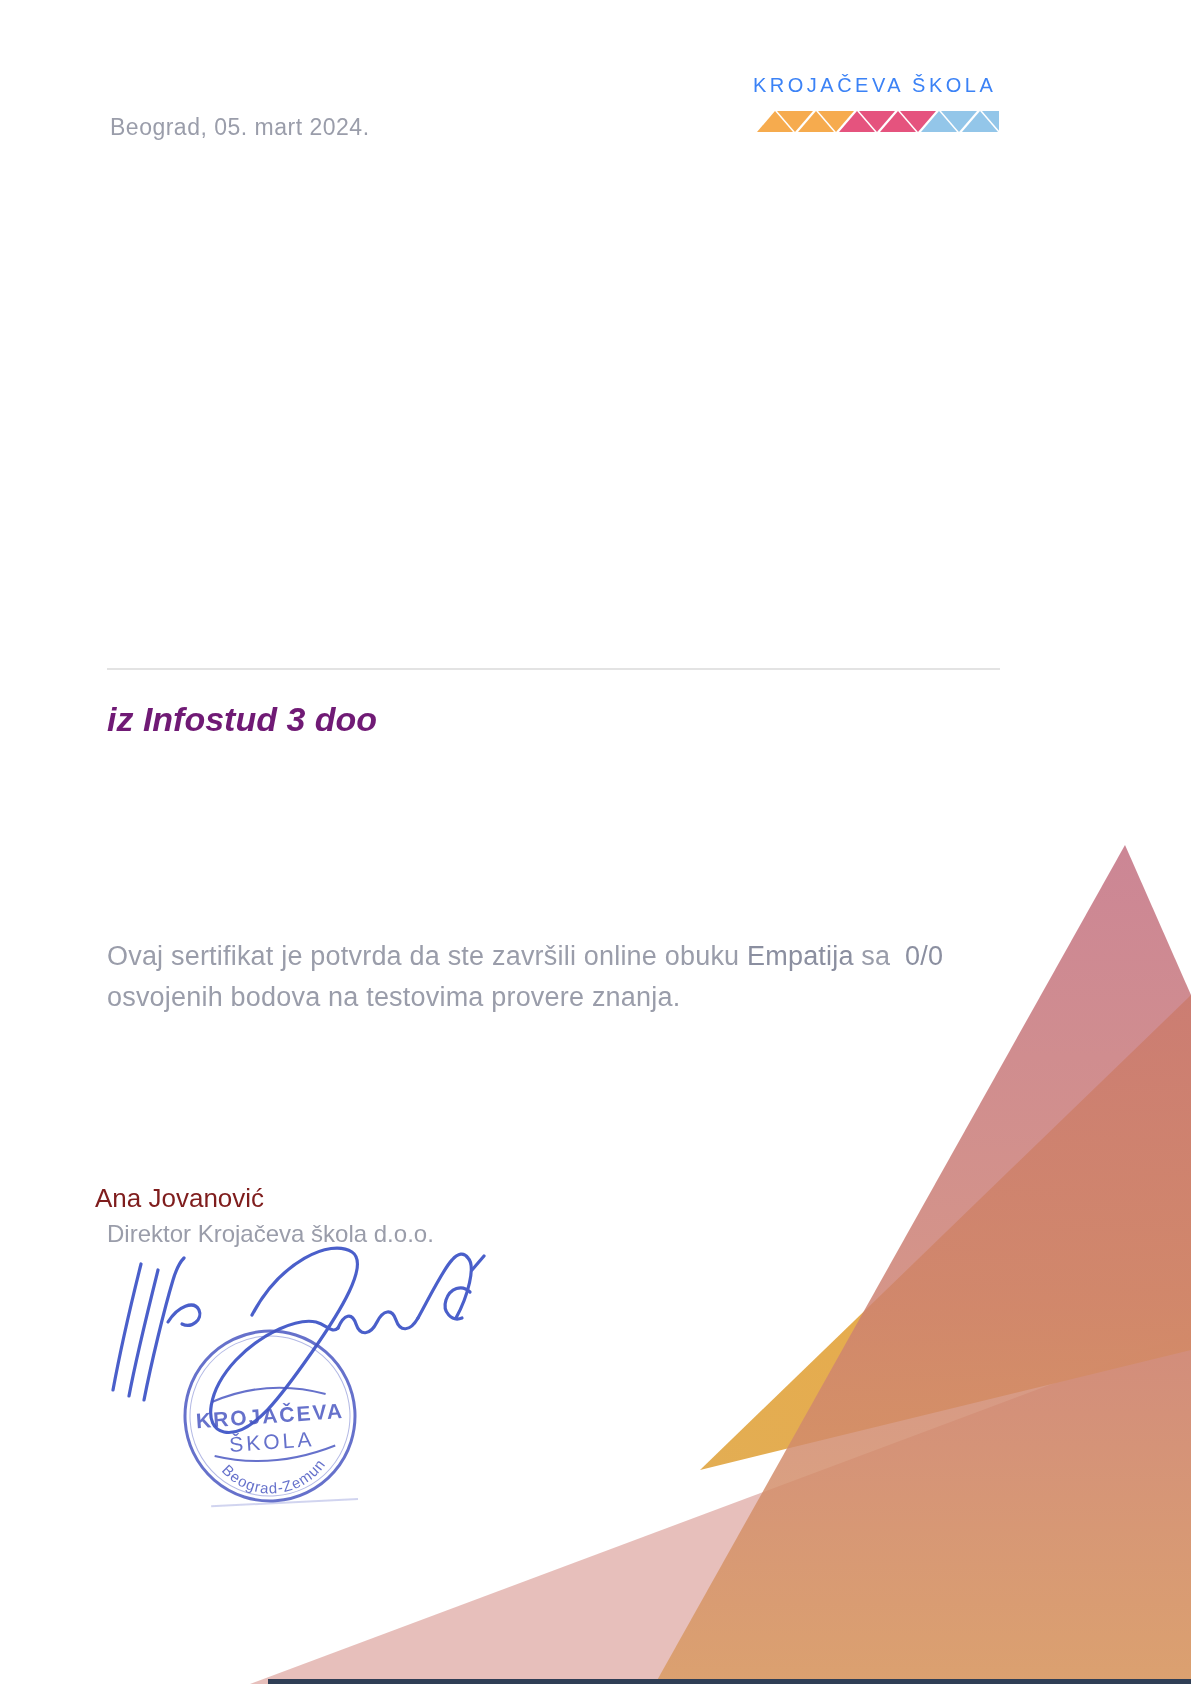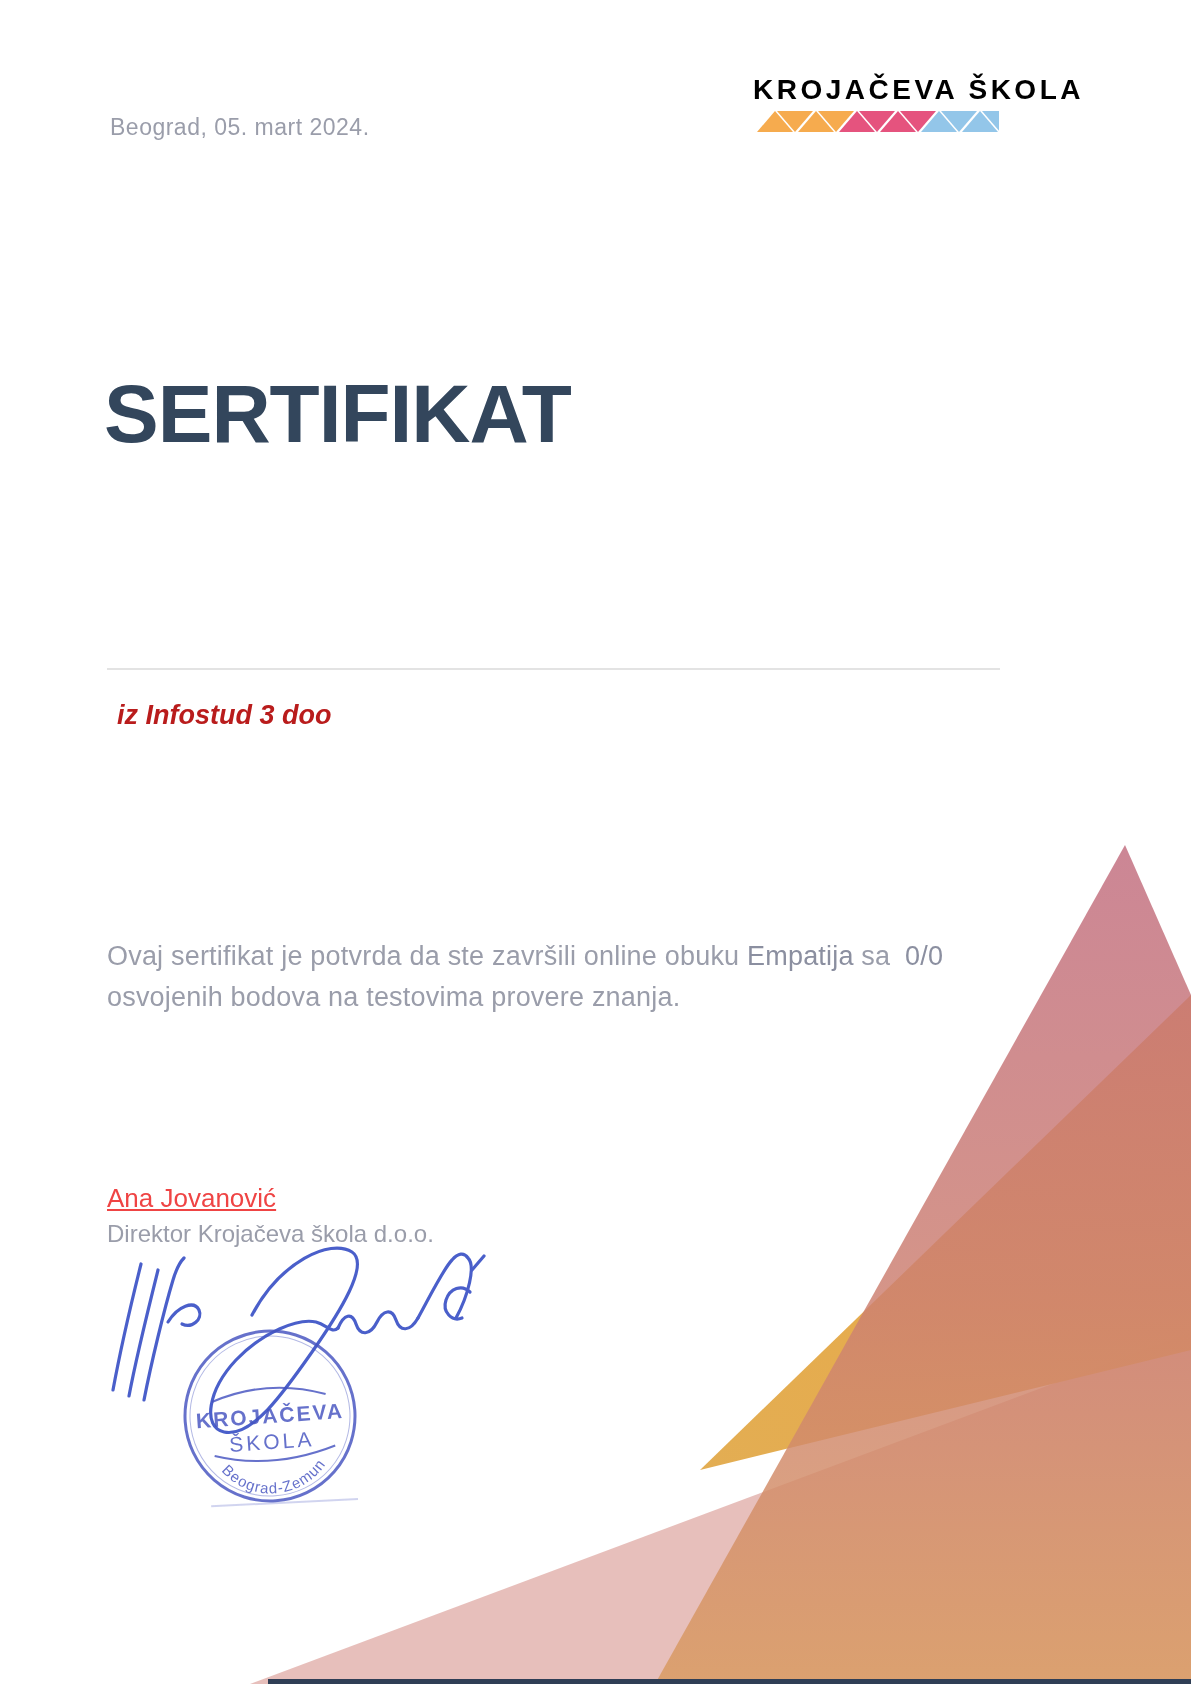--- a/index.html
+++ b/index.html
@@ -11,21 +11,21 @@
     overflow:hidden;
     font-family:"Liberation Sans", sans-serif;
   }
   .abs{position:absolute;}
   .date-line{
     left:110px; top:114px;
     font-size:23px; color:#9a9daa; letter-spacing:0.5px;
   }
   .logo{ left:753px; top:74px; }
   .logo-text{
-    font-size:28px; color:#000000; letter-spacing:3.5px; font-weight:700;
+    font-size:20px; color:#3b82f6; letter-spacing:3.5px; font-weight:400;
     white-space:nowrap;
   }
   .logo-strip{ left:753px; top:110px; }
   .issuer-line{
     left:107px; top:354px;
     font-size:25px; color:#3f5166; font-weight:500; letter-spacing:0.3px;
   }
   .cert-title{
     left:104px; top:370px;
     font-size:82px; font-weight:800; color:#33465c; letter-spacing:-1px;
@@ -33,36 +33,36 @@
   }
   .recipient-name{
     left:107px; top:588px;
     font-family:"DejaVu Serif", serif; font-style:italic;
     font-size:60px; color:#31465a; letter-spacing:2px;
   }
   .name-underline{
     left:107px; top:668px; width:893px; height:2px; background:#e3e3e3;
   }
   .recipient-origin{
-    left:117px; top:700px;
-    font-size:27px; font-style:italic; font-weight:600; color:#b91c1c;
+    left:107px; top:700px;
+    font-size:34px; font-style:italic; font-weight:600; color:#701a75;
   }
   .congrats-heading{
     left:107px; top:870px;
     font-size:36px; font-weight:600; color:#3c5166; letter-spacing:1px;
   }
   .congrats-body{
     left:107px; top:936px; width:900px;
     font-size:27px; color:#9a9daa; line-height:41px; letter-spacing:0.2px;
   }
   .congrats-body .hl{ font-weight:400; color:#8b8fa0; }
   .congrats-body .score{ margin-left:7px;margin-top:19px; }
   .signatory-name{
-    left:107px; top:1183px;
-    font-size:26px; font-weight:500; color:#ef4444;text-decoration:underline;
+    left:95px; top:1183px;
+    font-size:26px; font-weight:500; color:#7f1d1d;
   }
   .signatory-title{
     left:107px; top:1220px;
     font-size:24px; color:#9a9daa;
   }
   .overlay-svg{ left:0; top:0; width:1191px; height:1684px; }
   .txt{ z-index:2; }
 </style>
 </head>
 <body>
@@ -130,21 +130,20 @@
     <polygon points="86,22 122,22 104,1" fill="#e5537e"></polygon>
     <polygon points="106,1 142,1 124,22" fill="#e5537e"></polygon>
     <polygon points="127,22 163,22 145,1" fill="#e5537e"></polygon>
     <polygon points="147,1 183,1 165,22" fill="#e5537e"></polygon>
     <polygon points="168,22 204,22 186,1" fill="#93c6e9"></polygon>
     <polygon points="188,1 224,1 206,22" fill="#93c6e9"></polygon>
     <polygon points="209,22 245,22 227,1" fill="#93c6e9"></polygon>
     <polygon points="229,1 265,1 247,22" fill="#93c6e9"></polygon>
   </svg>
 
-  <div class="abs txt cert-title">SERTIFIKAT</div>
 
   <div class="abs txt name-underline"></div>
   <div class="abs txt recipient-origin">iz Infostud 3 doo</div>
 
   <div class="abs txt congrats-body">
     <div><span>Ovaj sertifikat je potvrda da ste završili online obuku </span><span class="hl">Empatija</span><span> sa </span><span class="hl score">0/0</span></div>
     <div>osvojenih bodova na testovima provere znanja.</div>
   </div>
 
   <div class="abs txt signatory-name">Ana Jovanović</div>

